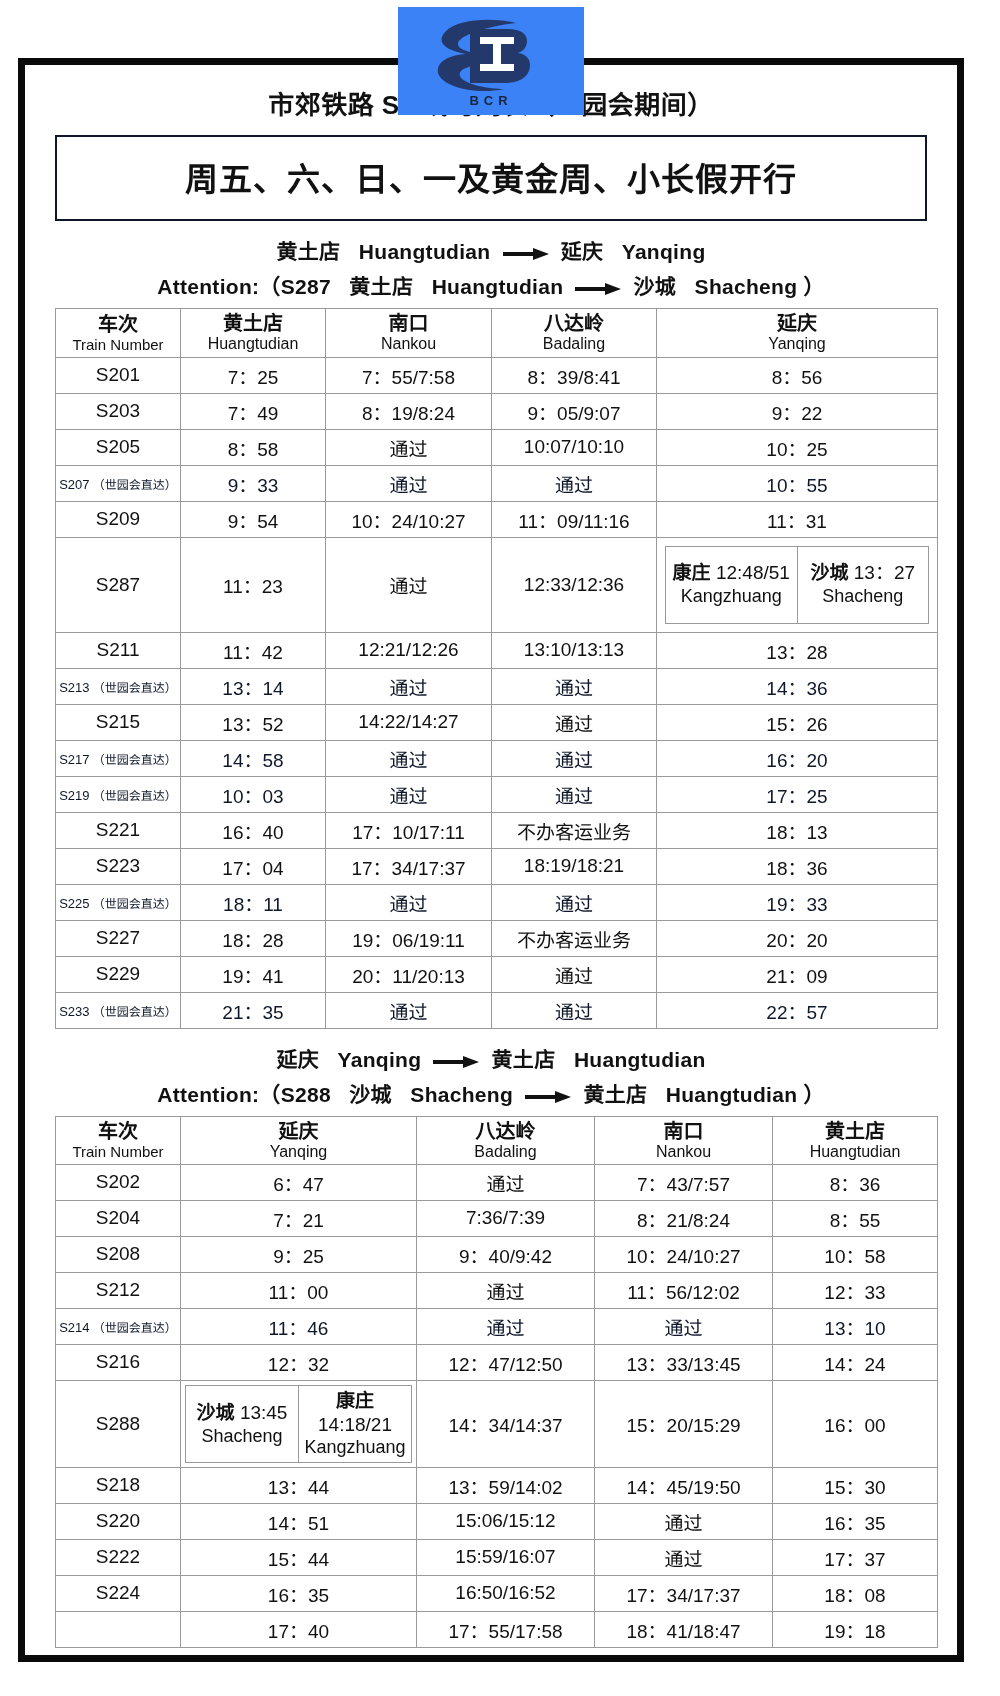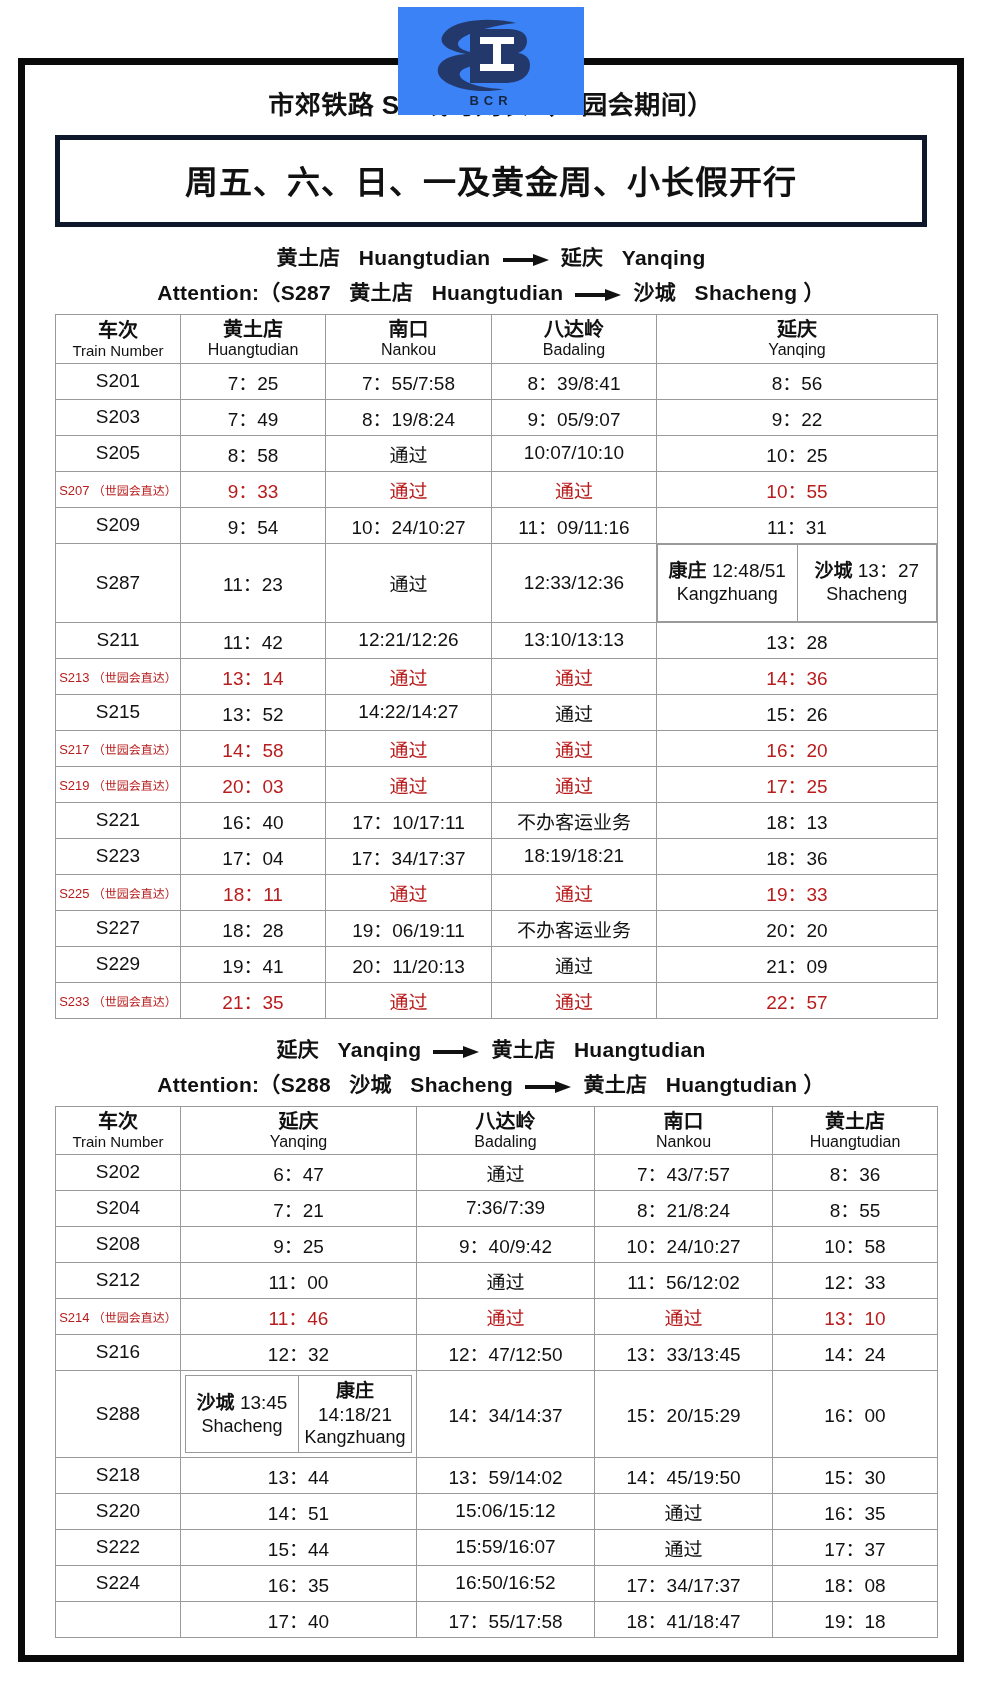--- a/index.html
+++ b/index.html
@@ -46,21 +46,21 @@
   .main-title{
     margin:25px auto 0 auto;
     text-align:center;
     font-size:26px;
     font-weight:bold;
     letter-spacing:.5px;
     line-height:1.2;
   }
   .banner{
     margin:14px 30px 0 30px;
-    border:5px solid #0f172a;
+    border:2px solid #0f172a;
     text-align:center;
     font-size:33px;
     font-weight:bold;
     letter-spacing:1px;
     padding:16px 0 18px 0;
   }
   .section{
     margin:0 30px;
   }
   .dir-line{
@@ -111,21 +111,21 @@
   }
   .hdr td{
     padding:4px 2px 5px 2px;
     line-height:1.15;
   }
   .hdr .cn{font-size:20px;font-weight:bold;display:block;}
   .hdr .en{font-size:16px;display:block;}
   .hdr .en.sm{font-size:15px;}
   tr.row td{height:29px;}
   tr.row.tall td{height:70px;}
-  .zhida td{color:#b91c1c;background:#fbfbfb;margin-top:44px;}
+  .zhida td{color:#0f172a;background:#fbfbfb;margin-top:44px;}
   .zhida .tn{font-size:13px;}
   .zhida .tn .note{font-size:12px;}
   .cn-cell{font-weight:bold;}
   .sub{font-size:19px;line-height:1.25;}
   .sub .cn{font-weight:bold;font-size:19px;}
   .sub .en{font-size:18px;display:block;}
   .nested{border-collapse:collapse;width:100%;table-layout:fixed;}
   .nested td{border:none;}
   .nested td.divider{border-right:1px solid #9a9a9a;}
   
@@ -254,21 +254,21 @@
             <td>9：54</td>
             <td>10：24/10:27</td>
             <td>11：09/11:16</td>
             <td>11：31</td>
           </tr>
           <tr class="row tall">
             <td><span>S287</span></td>
             <td>11：23</td>
             <td class="cn-cell">通过</td>
             <td>12:33/12:36</td>
-            <td style="padding: 0px;">
+            <td style="padding: 8px;">
               <table class="nested">
                 <tbody>
                   <tr>
                     <td class="divider">
                       <div class="sub"><span class="cn">康庄</span> <span>12:48/51</span><span class="en">Kangzhuang</span></div>
                     </td>
                     <td>
                       <div class="sub"><span class="cn">沙城</span> <span>13：27</span><span class="en">Shacheng</span></div>
                     </td>
                   </tr>
@@ -299,21 +299,21 @@
           </tr>
           <tr class="row zhida">
             <td><span class="tn">S217<span class="note"> （世园会直达）</span></span></td>
             <td>14：58</td>
             <td class="cn-cell">通过</td>
             <td class="cn-cell">通过</td>
             <td>16：20</td>
           </tr>
           <tr class="row zhida">
             <td><span class="tn">S219<span class="note"> （世园会直达）</span></span></td>
-            <td>20：03</td>
+            <td>10：03</td>
             <td class="cn-cell">通过</td>
             <td class="cn-cell">通过</td>
             <td>17：25</td>
           </tr>
           <tr class="row">
             <td><span>S221</span></td>
             <td>16：40</td>
             <td>17：10/17:11</td>
             <td class="cn-cell">不办客运业务</td>
             <td>18：13</td>

